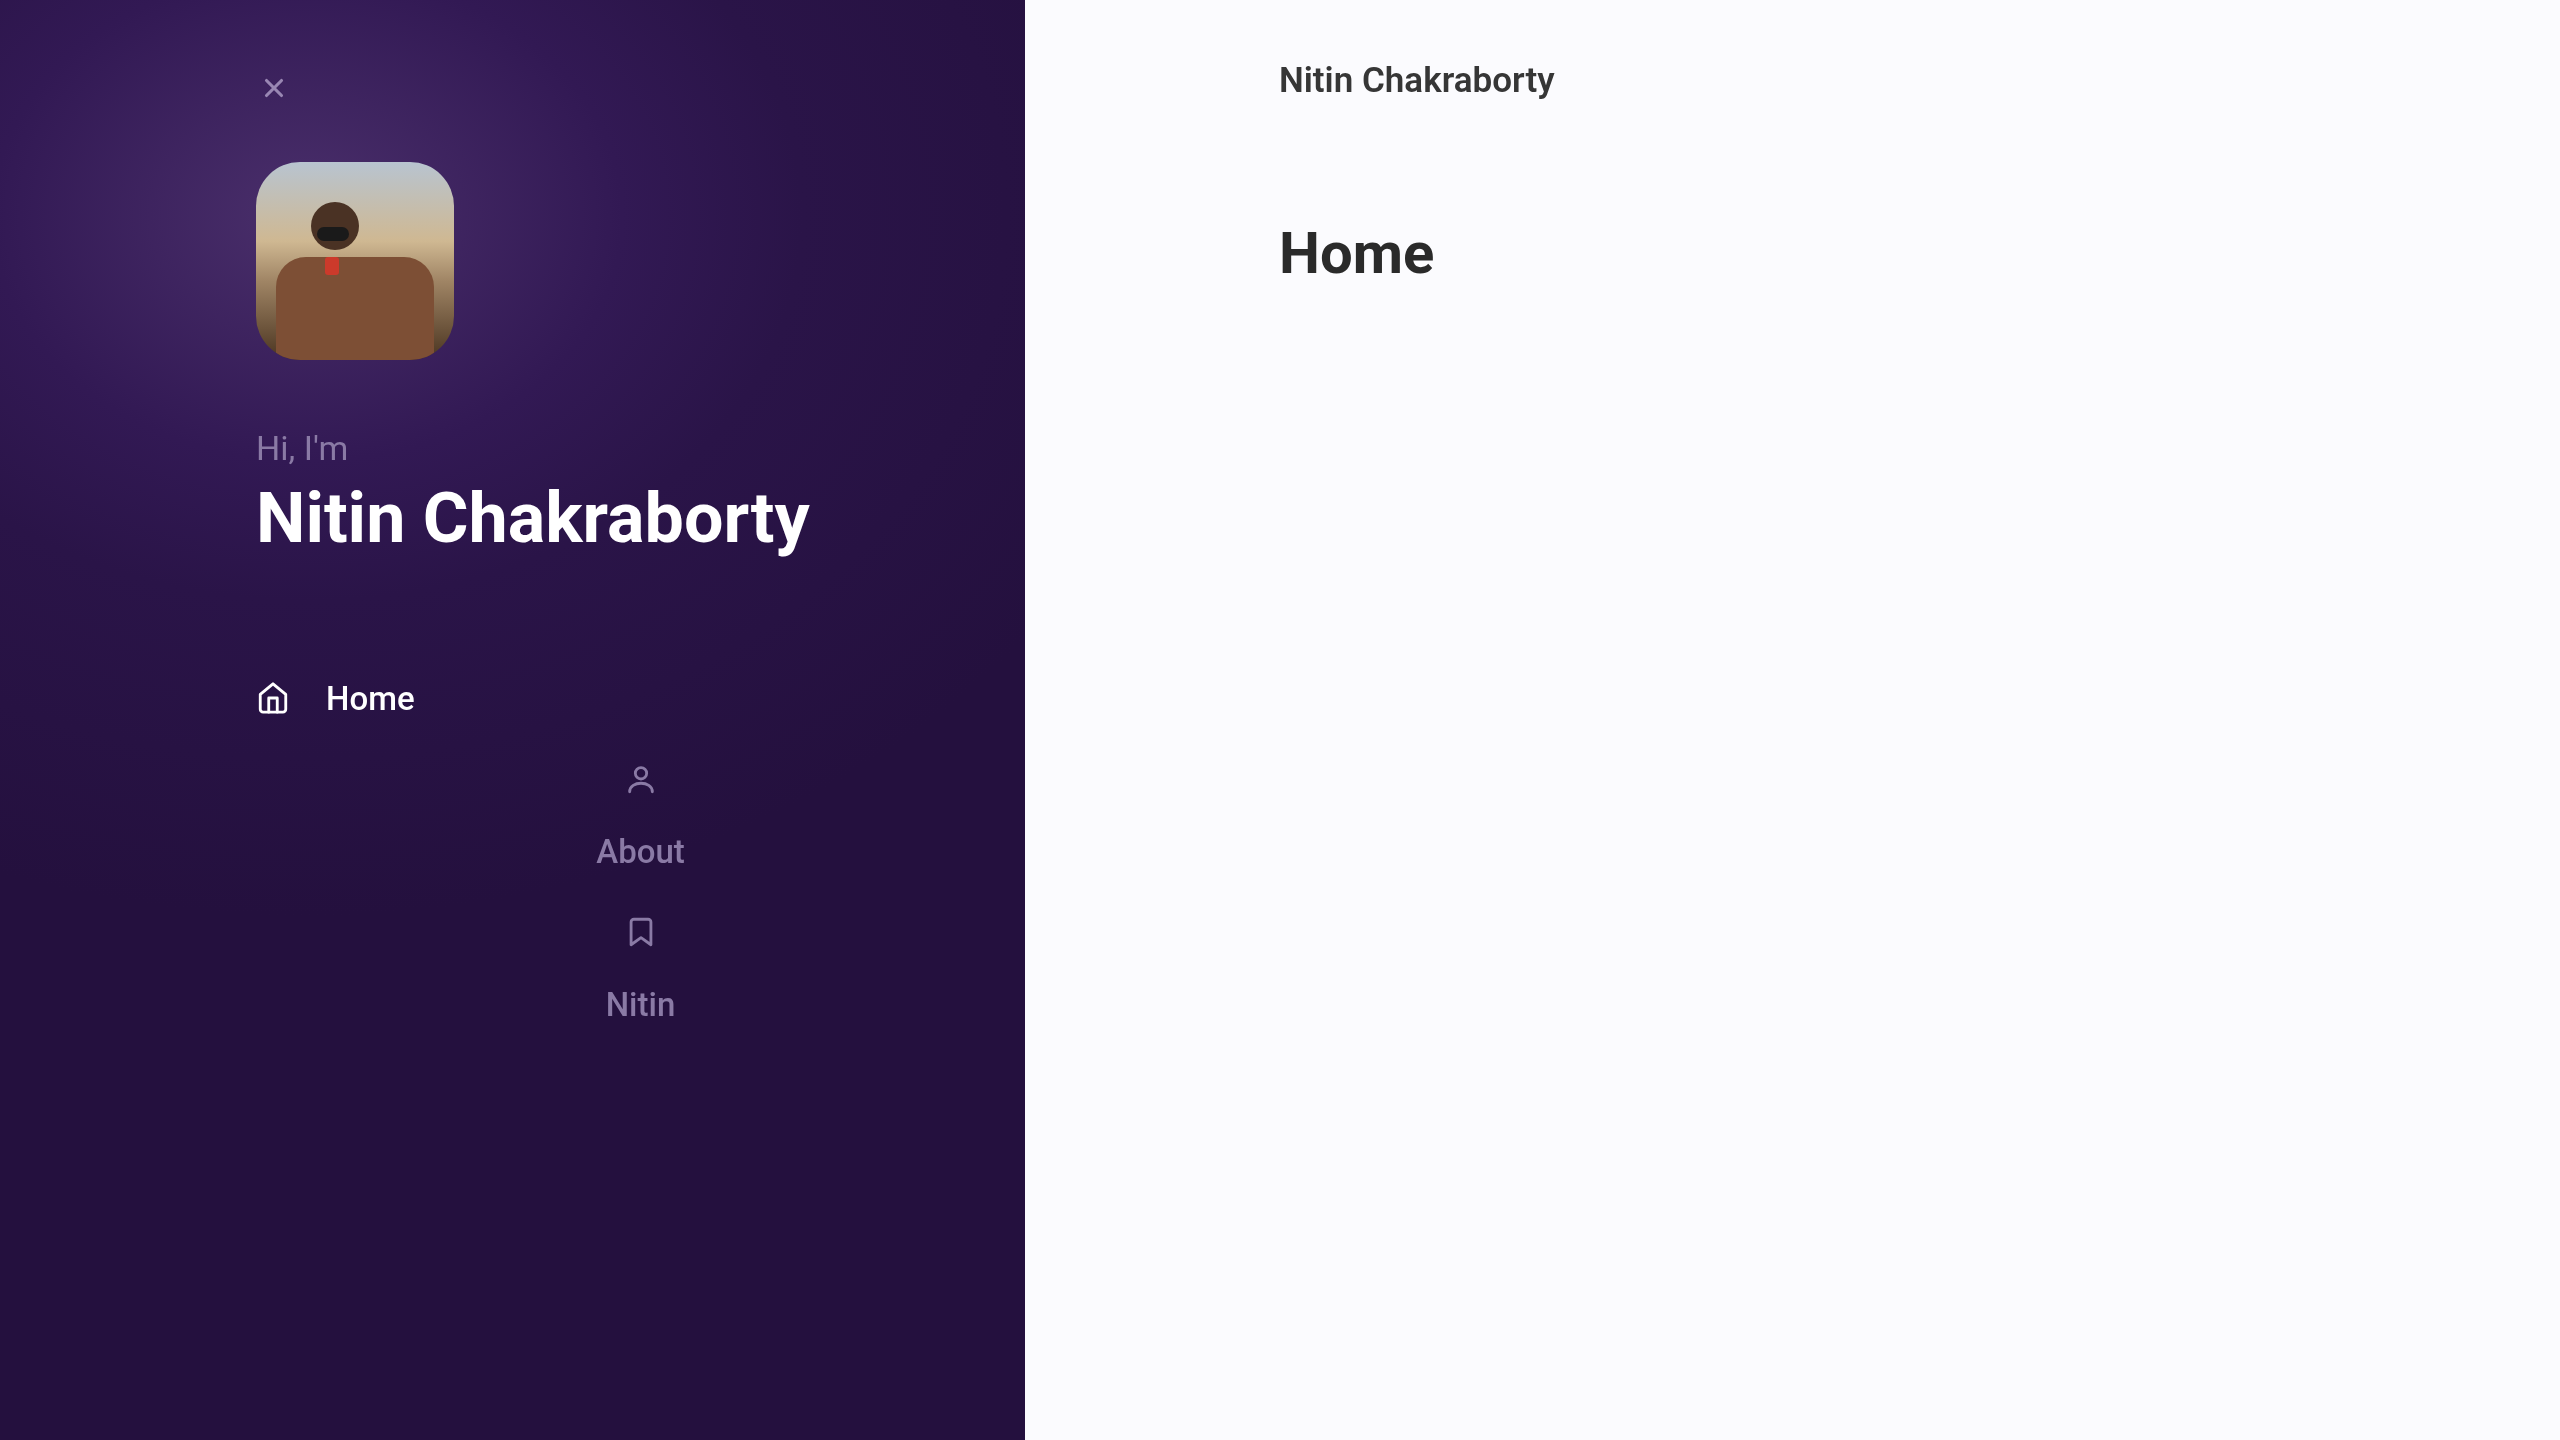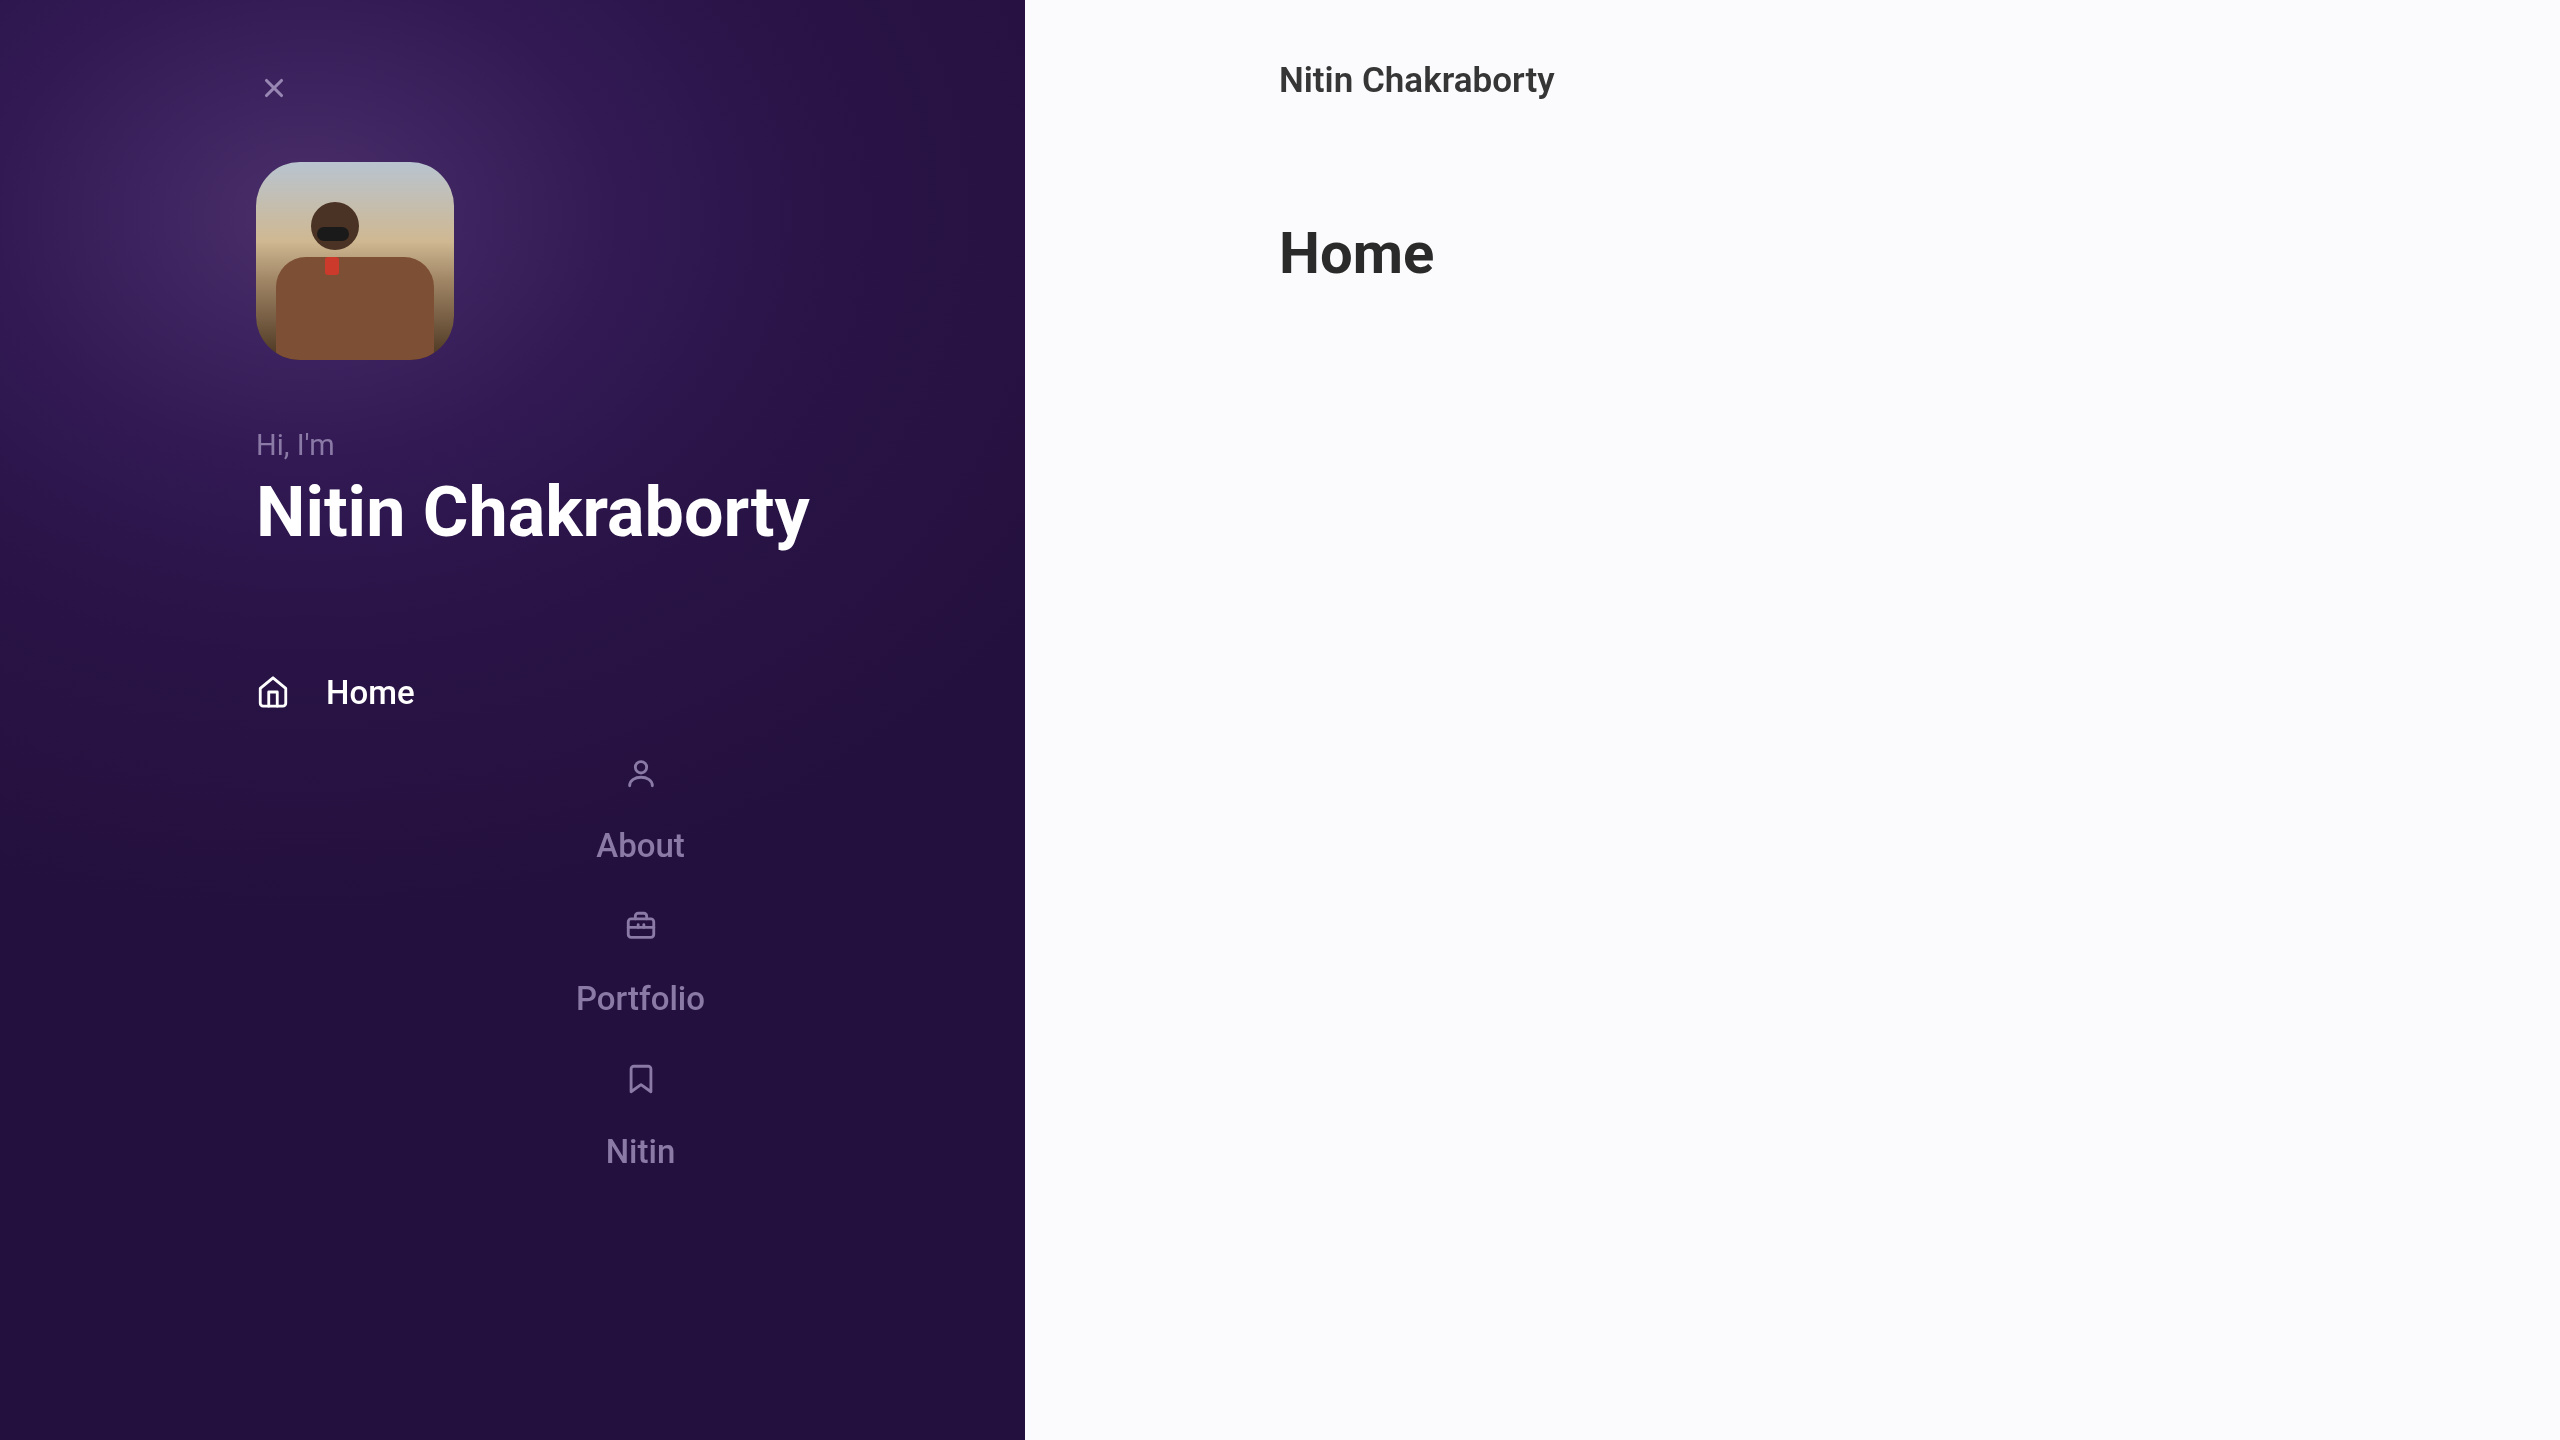--- a/index.html
+++ b/index.html
@@ -78,21 +78,21 @@
       position: absolute;
       top: 48%;
       left: 35%;
       width: 14px;
       height: 18px;
       background: #cc3a2b;
       border-radius: 3px;
     }
     .greeting {
       color: #8a7aa5;
-      font-size: 29px;
+      font-size: 34px;
       font-weight: 400;
       margin-bottom: 10px;
     }
     .name {
       color: #ffffff;
       font-size: 70px;
       font-weight: 700;
       line-height: 1.15;
       margin-bottom: 98px;
     }
@@ -171,29 +171,20 @@
     </li>
     <li class="nav-item">
       <svg viewBox="0 0 24 24" fill="none" stroke-width="2" stroke-linecap="round" stroke-linejoin="round">
         <circle cx="12" cy="8" r="4"></circle>
         <path d="M4 21c0-4 4-6 8-6s8 2 8 6"></path>
       </svg>
       <span>About</span>
     </li>
     <li class="nav-item">
       <svg viewBox="0 0 24 24" fill="none" stroke-width="2" stroke-linecap="round" stroke-linejoin="round">
-        <rect x="3" y="7" width="18" height="13" rx="2"></rect>
-        <path d="M8 7V5a2 2 0 0 1 2-2h4a2 2 0 0 1 2 2v2"></path>
-        <path d="M3 13h18"></path>
-        <path d="M10 11v2M14 11v2"></path>
-      </svg>
-      <span>Portfolio</span>
-    </li>
-    <li class="nav-item">
-      <svg viewBox="0 0 24 24" fill="none" stroke-width="2" stroke-linecap="round" stroke-linejoin="round">
         <path d="M19 21l-7-5-7 5V5a2 2 0 0 1 2-2h10a2 2 0 0 1 2 2v16z"></path>
       </svg>
       <span>Nitin</span>
     </li>
   </ul>
 </aside>
 
 <main class="main">
   <div class="main-name">Nitin Chakraborty</div>
   <h1 class="main-title">Home</h1>

